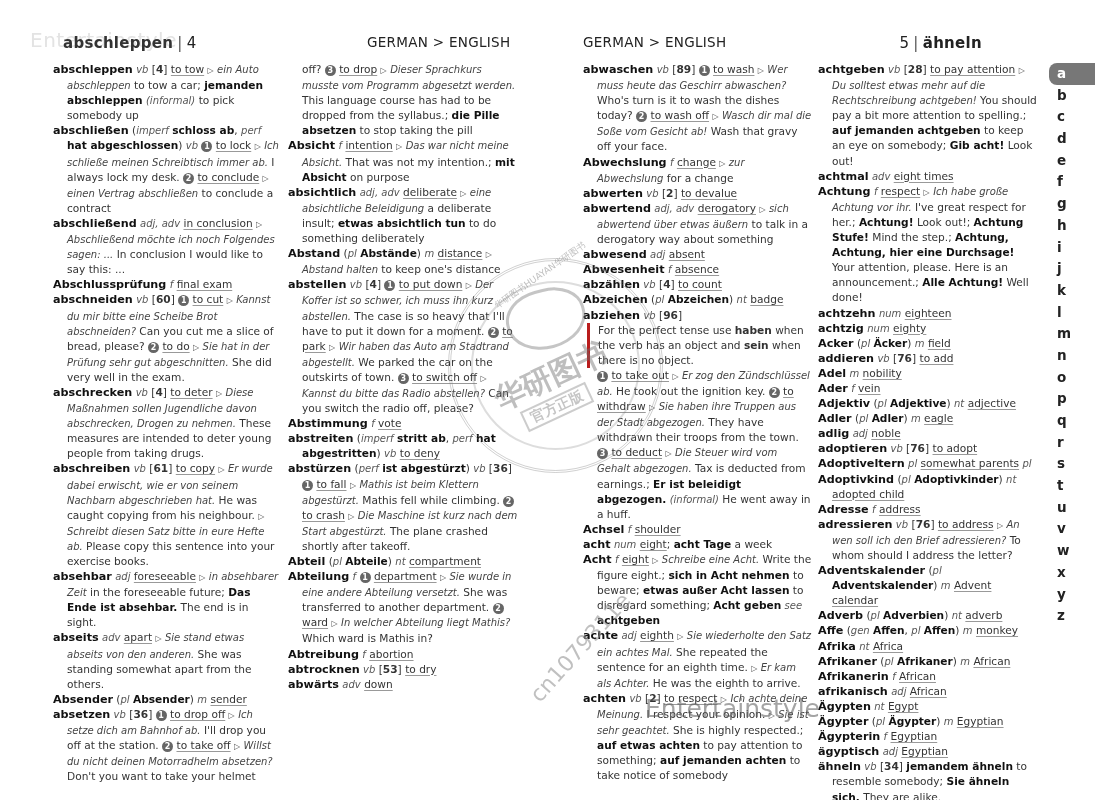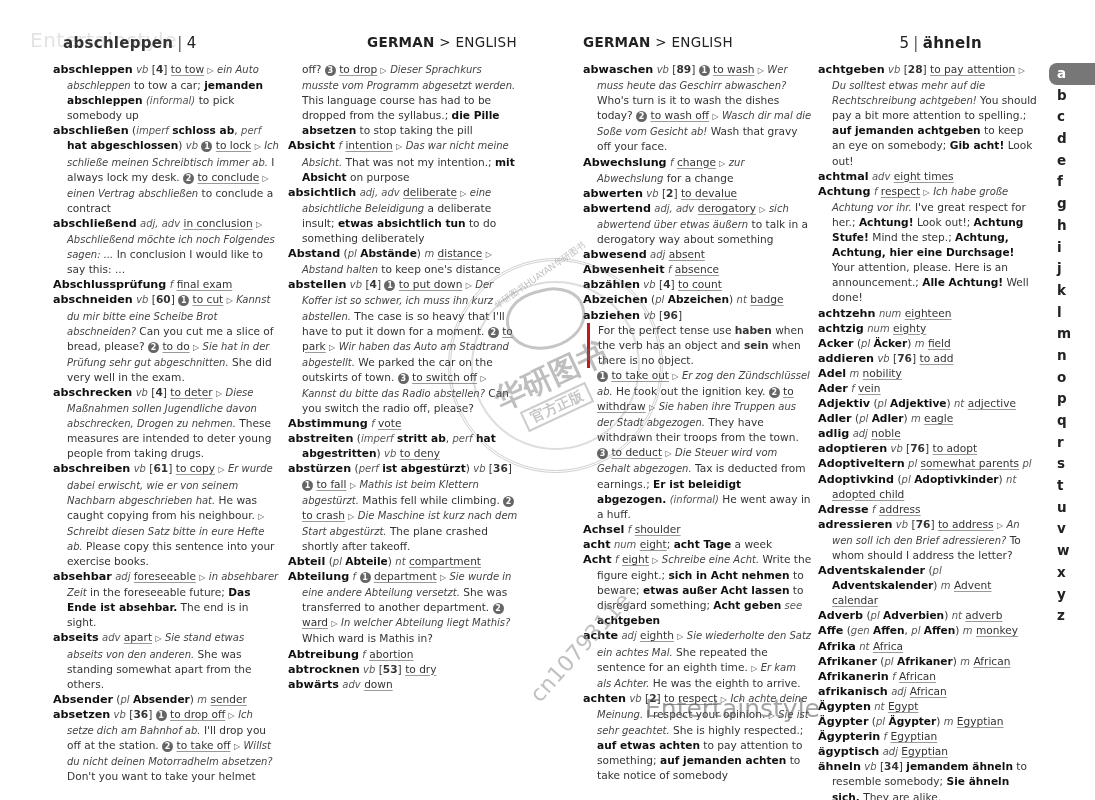--- a/index.html
+++ b/index.html
@@ -2,21 +2,21 @@
 <html><head>
 <meta charset="utf-8">
 <style>
   * { box-sizing: border-box; margin: 0; padding: 0; }
   html, body { width: 1095px; height: 800px; background: #ffffff; overflow: hidden; }
   body { font-family: "DejaVu Sans", sans-serif; color: #222; position: relative; }
 
   .spread { position: absolute; left: 0; top: 0; width: 1044px; height: 800px; }
 
   .header { position: absolute; top: 34px; font-size: 13.5px; letter-spacing: 0.3px; }
-  .header .bold { font-weight: bold; }
+  .header .bold { font-weight: normal; }
   .hdr-left { left: 63px; font-size: 15px; }
   .hdr-left .guide { font-weight: bold; color: #333; }
   .hdr-c2 { left: 367px; }
   .hdr-c3 { left: 583px; }
   .hdr-right { right: 62px; font-size: 15px; }
   .hdr-right .guide { font-weight: bold; }
   .sep { color: #555; margin: 0 4px; font-weight: normal; }
 
   .watermark-top { position: absolute; left: 30px; top: 28px; font-size: 20px; color: #e3e3e3; z-index: 0; letter-spacing: 0.5px; }
 

